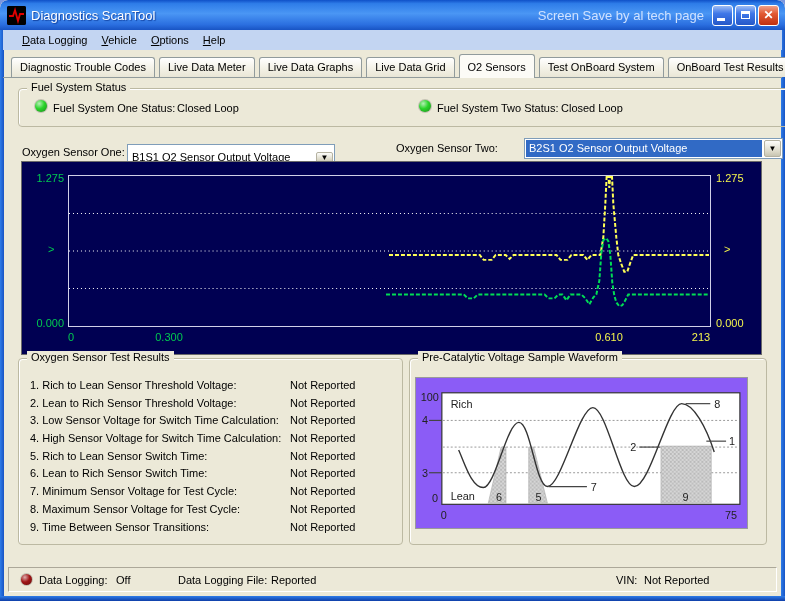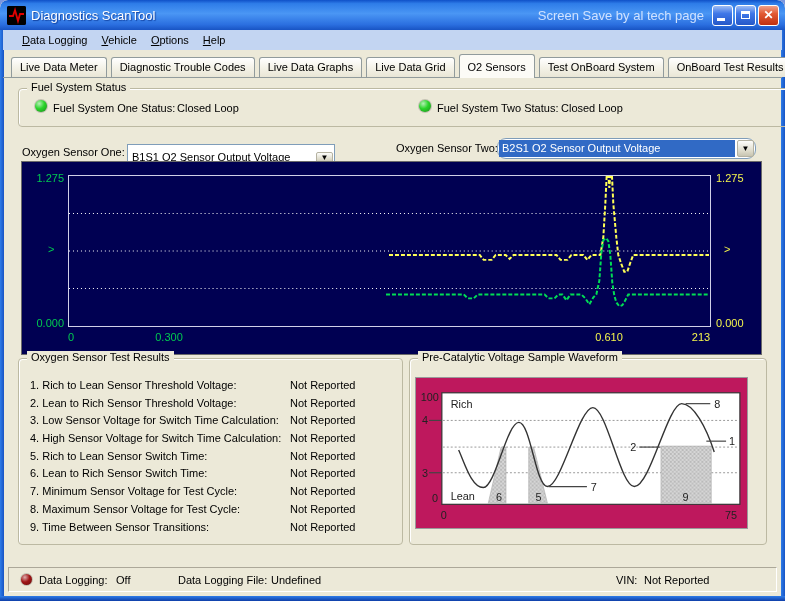--- a/index.html
+++ b/index.html
@@ -65,21 +65,21 @@
   .g-lmin{left:6px;top:155px;width:36px;text-align:right;}
   .g-rmax{left:694px;top:10px;}
   .g-runit{left:702px;top:81px;}
   .g-rmin{left:694px;top:155px;}
   .g-xlabel{position:absolute;top:169px;transform:translateX(-50%);font-size:11px;white-space:nowrap;}
   
   .tr-rows{position:absolute;left:30px;top:377px;width:360px;}
   .tr-row{position:relative;height:17.7px;line-height:17.7px;white-space:nowrap;}
   .tr-value{position:absolute;left:260px;top:0;}
   
-  .wf-box{position:absolute;left:415px;top:377px;width:333px;height:152px;background:#be185d;border:1px solid #9a9a9a;}
+  .wf-box{position:absolute;left:415px;top:377px;width:333px;height:152px;background:#8b5cf6;border:1px solid #9a9a9a;}
   .wf-box svg{display:block;width:100%;height:100%;}
   
   .statusbar{position:absolute;left:8px;top:567px;width:769px;height:25px;background:#ECE9D8;
     border:1px solid;border-color:#ACA899 #FFFFFF #FFFFFF #ACA899;}
   .sb-text{position:absolute;top:6px;white-space:nowrap;}
 </style>
 </head>
 <body>
 
 <div class="win">
@@ -108,22 +108,22 @@
   <div class="frame bottom"></div>
 
   <div class="menubar">
     <span class="menu-item"><u>D</u>ata Logging</span>
     <span class="menu-item"><u>V</u>ehicle</span>
     <span class="menu-item"><u>O</u>ptions</span>
     <span class="menu-item"><u>H</u>elp</span>
   </div>
 
   <div class="tabstrip">
+    <span class="tab">Diagnostic Trouble Codes</span>
     <span class="tab">Live Data Meter</span>
-    <span class="tab">Diagnostic Trouble Codes</span>
     <span class="tab">Live Data Graphs</span>
     <span class="tab">Live Data Grid</span>
     <span class="tab active">O2 Sensors</span>
     <span class="tab">Test OnBoard System</span>
     <span class="tab">OnBoard Test Results</span>
   </div>
 
   <div class="groupbox" style="left:18px;top:88px;width:781px;height:39px;">
     <span class="group-title">Fuel System Status</span>
     <span class="led" style="left: 16px; top: 11px; background-color: rgb(42, 212, 42);"></span>
@@ -133,21 +133,21 @@
     <span class="flabel" style="left:418px;top:13px;">Fuel System Two Status:</span>
     <span class="flabel" style="left:542px;top:13px;">Closed Loop</span>
   </div>
 
   <span class="flabel" style="left:22px;top:146px;">Oxygen Sensor One:</span>
   <div class="combo" style="left:127px;top:144px;width:208px;align-items:flex-end;">
     <span class="combo-value">B1S1 O2 Sensor Output Voltage</span>
     <span class="combo-arrow">▼</span>
   </div>
   <span class="flabel" style="left:396px;top:142px;">Oxygen Sensor Two:</span>
-  <div class="combo" style="left:497px;top:138px;width:259px;border-radius:9px;">
+  <div class="combo" style="left:524px;top:138px;width:259px;">
     <span class="combo-value selected">B2S1 O2 Sensor Output Voltage</span>
     <span class="combo-arrow">▼</span>
   </div>
 
   <div class="graph-panel">
     <span class="g-lbl g-left g-lmax">1.275</span>
     <span class="g-lbl g-left g-lunit">&gt;</span>
     <span class="g-lbl g-left g-lmin">0.000</span>
     <span class="g-lbl g-right g-rmax">1.275</span>
     <span class="g-lbl g-right g-runit">&gt;</span>
@@ -231,18 +231,18 @@
       <text x="301" y="30" font-size="11" fill="#222">8</text>
       <text x="316" y="68" font-size="11" fill="#222">1</text>
     </svg>
   </div>
 
   <div class="statusbar">
     <span class="led" style="left: 12px; top: 6px; width: 11px; height: 11px; background-color: rgb(160, 21, 21);"></span>
     <span class="sb-text" style="left:30px;">Data Logging:</span>
     <span class="sb-text" style="left:107px;">Off</span>
     <span class="sb-text" style="left:169px;">Data Logging File:</span>
-    <span class="sb-text" style="left:262px;">Undefined</span>
+    <span class="sb-text" style="left:262px;">Reported</span>
     <span class="sb-text" style="left:607px;">VIN:</span>
     <span class="sb-text" style="left:635px;">Not Reported</span>
   </div>
 
 </div>
 
 </body></html>

